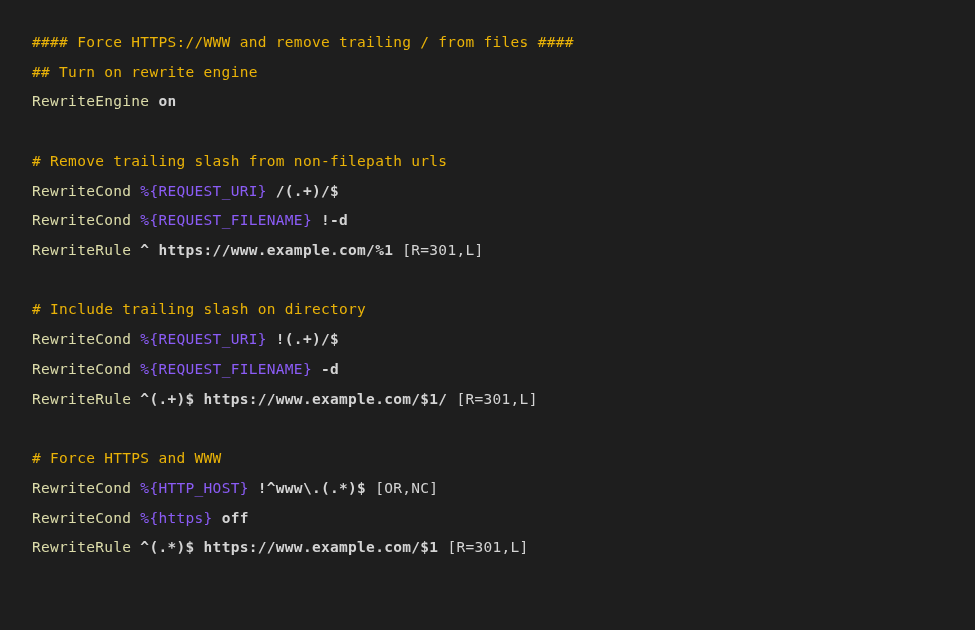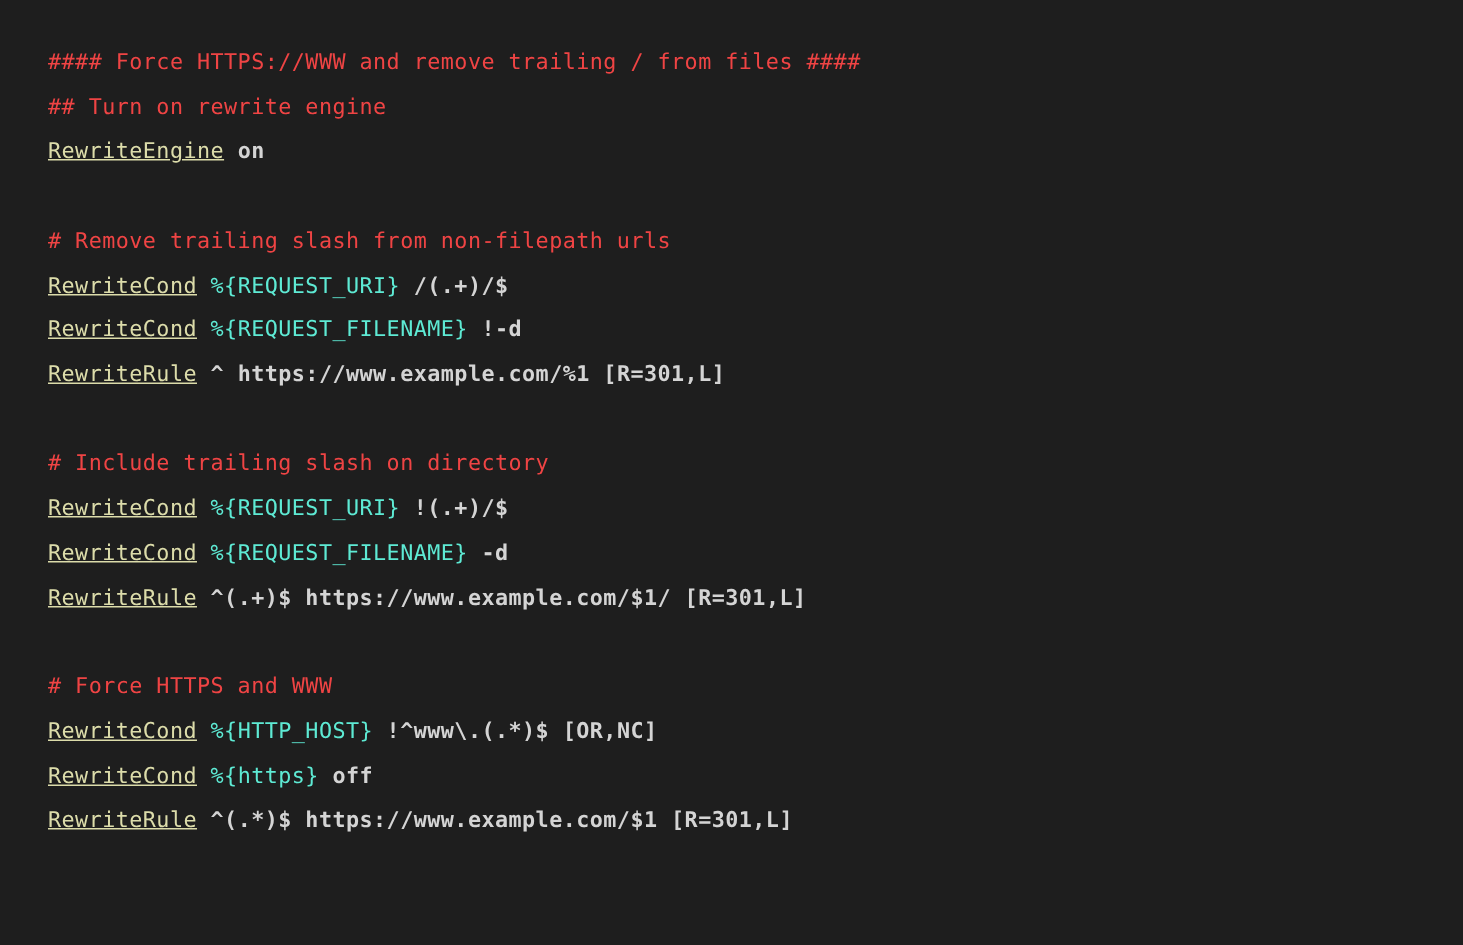--- a/index.html
+++ b/index.html
@@ -17,36 +17,34 @@
     .code-block {
       background: #1e1e1e;
       width: 975px;
       height: 630px;
       padding: 28px 32px;
       font-size: 14.5px;
       line-height: 2.05;
       letter-spacing: 0.3px;
     }
     .comment {
-      color: #ef4444;
+      color: #eab308;
     }
     .directive {
       color: #dcdcaa;
-      text-decoration: underline;
     }
     .value {
       color: #d4d4d4;
       font-weight: bold;
     }
     .variable {
-      color: #5eead4;
+      color: #8b5cf6;
     }
     .flags {
       color: #d4d4d4;
-      font-weight: bold;
     }
     .code-line {
       white-space: pre;
     }
   </style>
 </head>
 <body>
 
 <pre class="code-block"><code id="code-container"><div class="code-line"><span class="comment">#### Force HTTPS://WWW and remove trailing / from files ####</span></div><div class="code-line"><span class="comment">## Turn on rewrite engine</span></div><div class="code-line"><span class="directive">RewriteEngine</span><span class="value"> on</span></div><div class="code-line"><span class="blank"> </span></div><div class="code-line"><span class="comment"># Remove trailing slash from non-filepath urls</span></div><div class="code-line"><span class="directive">RewriteCond</span><span class="value"> </span><span class="variable">%{REQUEST_URI}</span><span class="value"> /(.+)/$</span></div><div class="code-line"><span class="directive">RewriteCond</span><span class="value"> </span><span class="variable">%{REQUEST_FILENAME}</span><span class="value"> !-d</span></div><div class="code-line"><span class="directive">RewriteRule</span><span class="value"> ^ https://www.example.com/%1 </span><span class="flags">[R=301,L]</span></div><div class="code-line"><span class="blank"> </span></div><div class="code-line"><span class="comment"># Include trailing slash on directory</span></div><div class="code-line"><span class="directive">RewriteCond</span><span class="value"> </span><span class="variable">%{REQUEST_URI}</span><span class="value"> !(.+)/$</span></div><div class="code-line"><span class="directive">RewriteCond</span><span class="value"> </span><span class="variable">%{REQUEST_FILENAME}</span><span class="value"> -d</span></div><div class="code-line"><span class="directive">RewriteRule</span><span class="value"> ^(.+)$ https://www.example.com/$1/ </span><span class="flags">[R=301,L]</span></div><div class="code-line"><span class="blank"> </span></div><div class="code-line"><span class="comment"># Force HTTPS and WWW</span></div><div class="code-line"><span class="directive">RewriteCond</span><span class="value"> </span><span class="variable">%{HTTP_HOST}</span><span class="value"> !^www\.(.*)$ </span><span class="flags">[OR,NC]</span></div><div class="code-line"><span class="directive">RewriteCond</span><span class="value"> </span><span class="variable">%{https}</span><span class="value"> off</span></div><div class="code-line"><span class="directive">RewriteRule</span><span class="value"> ^(.*)$ https://www.example.com/$1 </span><span class="flags">[R=301,L]</span></div></code></pre>
 

